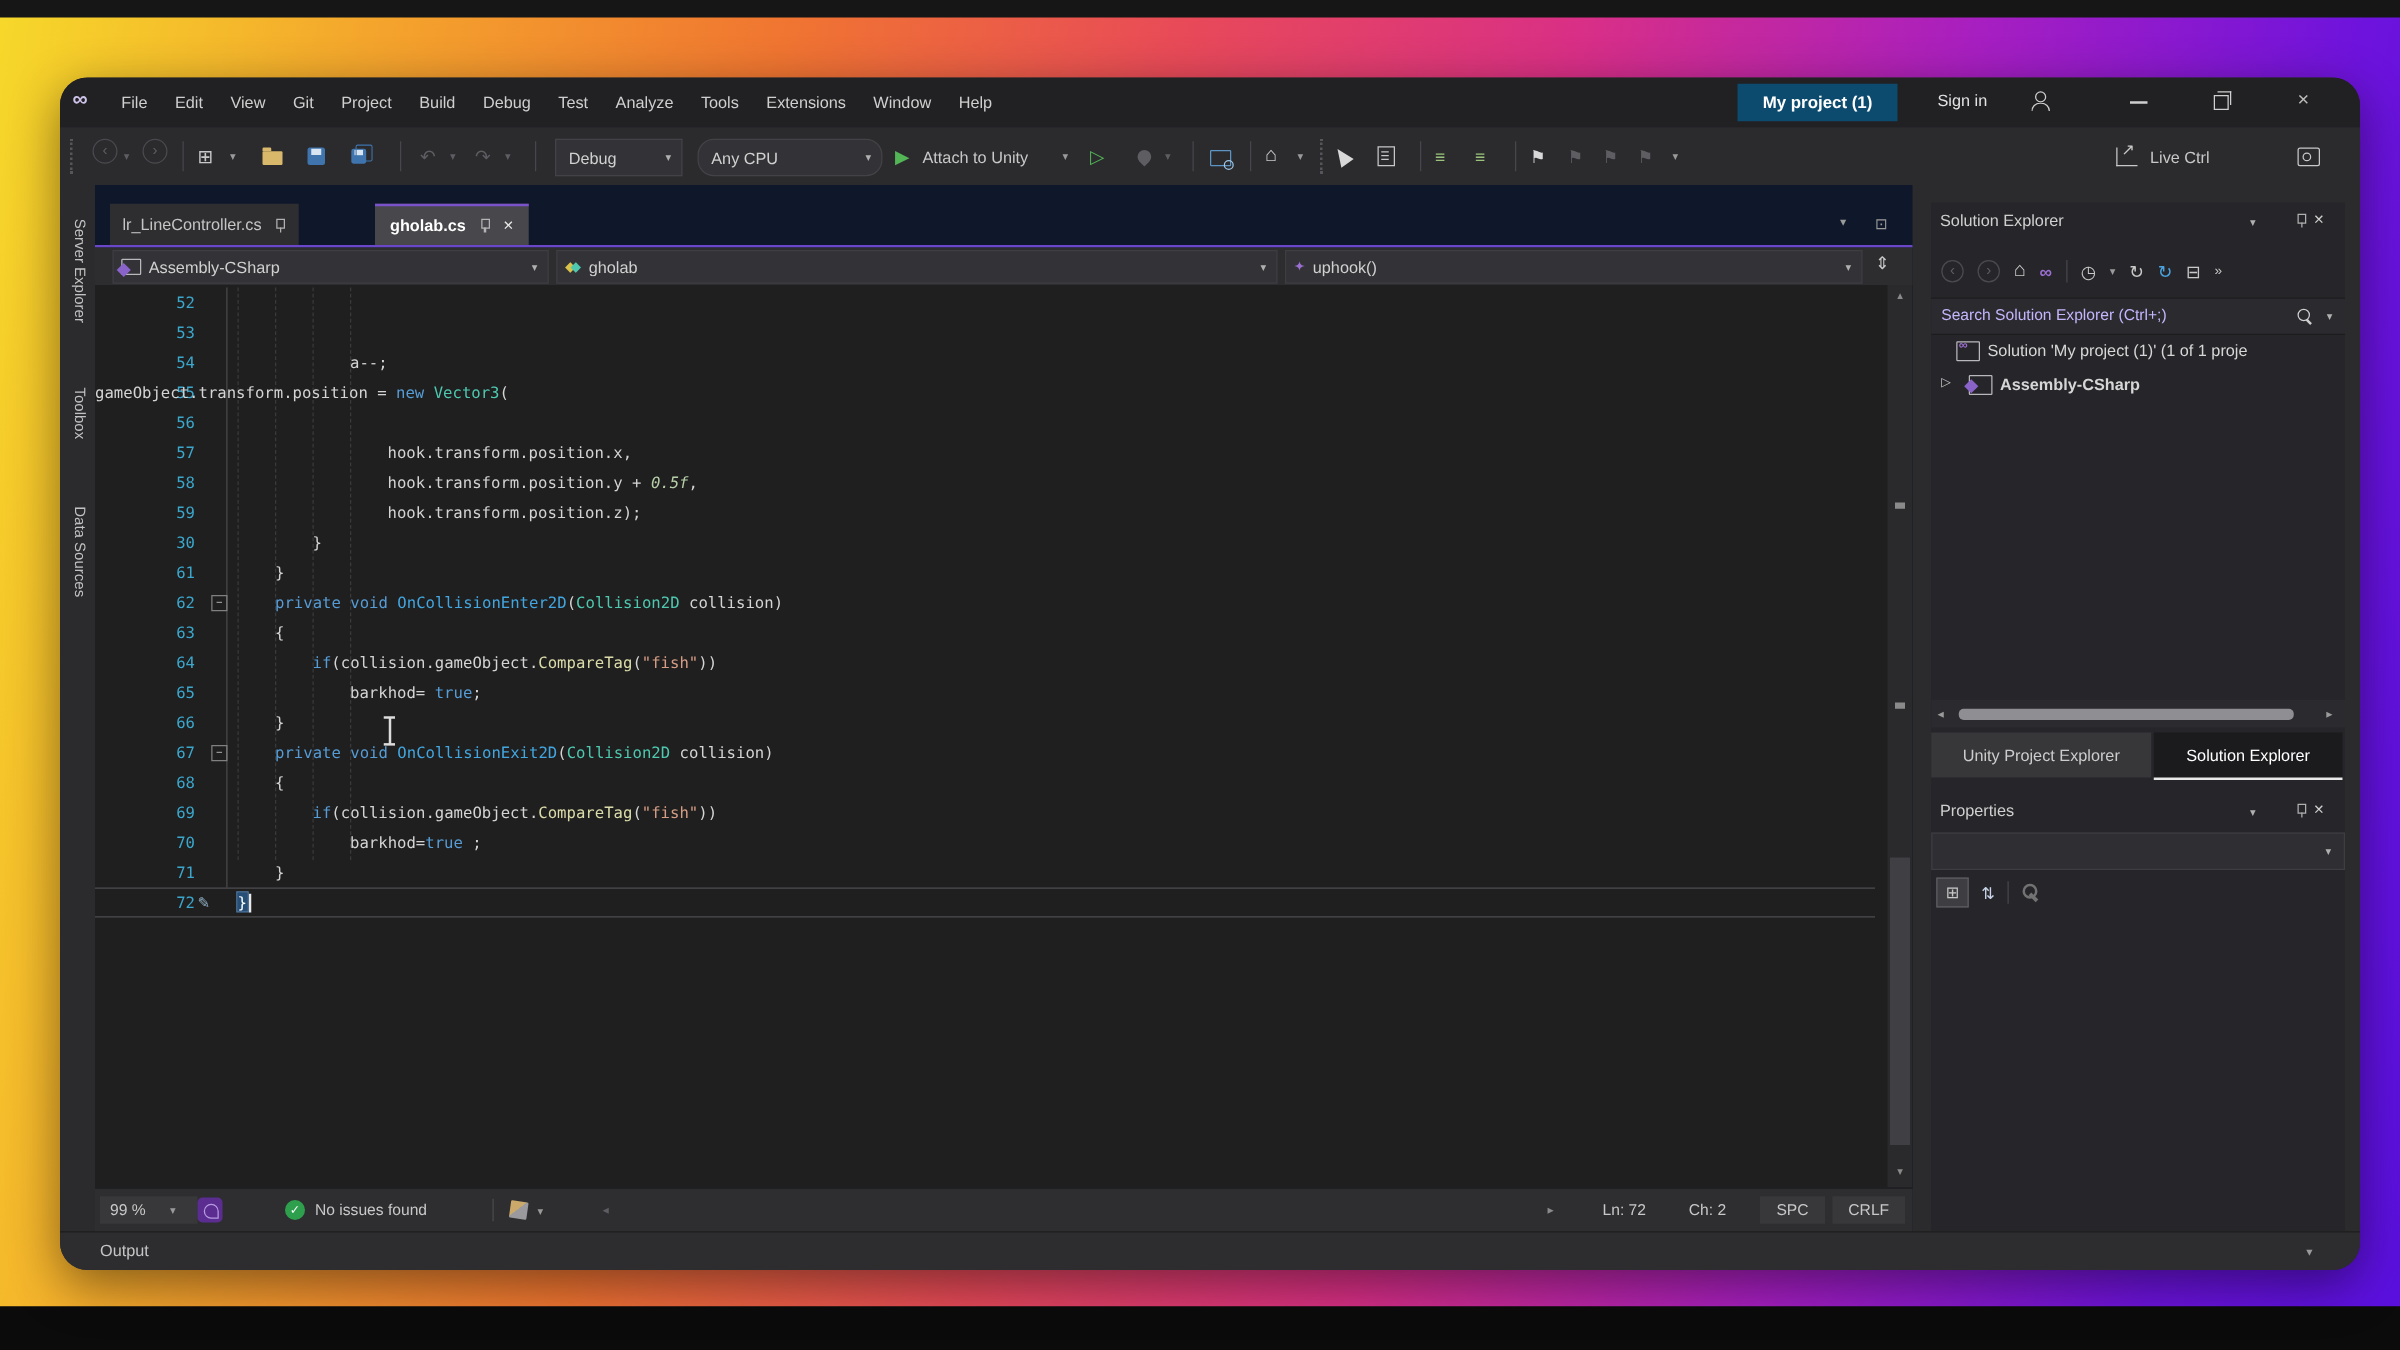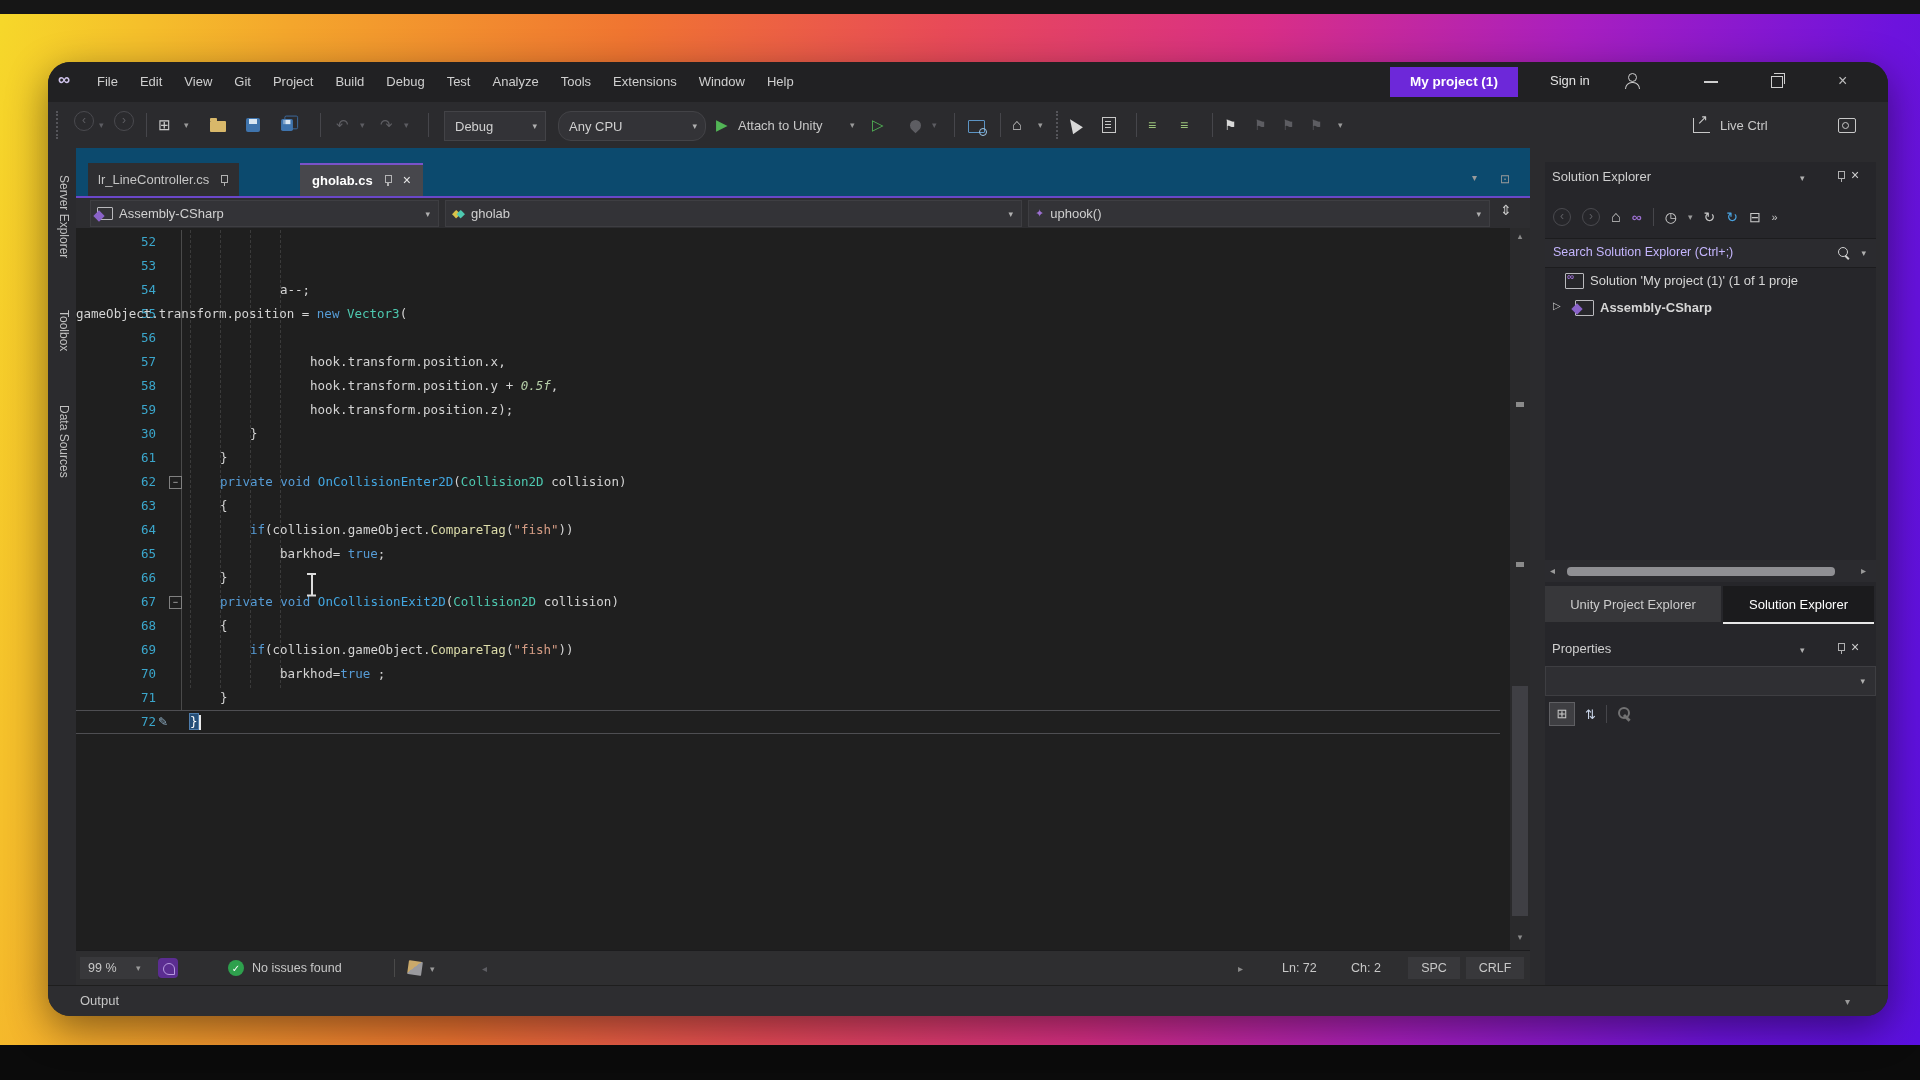--- a/index.html
+++ b/index.html
@@ -12,21 +12,21 @@
     border-radius:22px;overflow:hidden;box-shadow:0 12px 40px rgba(0,0,0,.45);}
   
   .titlebar{position:absolute;left:0;top:0;width:1840px;height:40px;background:#212123;}
   .vslogo{position:absolute;left:10px;top:8px;font-size:17px;font-weight:bold;color:#cfc3ea;}
   .menubar{position:absolute;left:38px;top:0;height:40px;display:flex;align-items:center;}
   .mi{padding:0 11px;font-size:13px;color:#cfcfcf;line-height:40px;cursor:default;}
   .searchbox{position:absolute;left:982px;top:7px;width:320px;height:26px;background:#48484b;border-radius:2px;}
   .searchbox .ph{position:absolute;left:12px;top:5px;font-size:13px;color:#9d9d9d;}
   .mag{position:absolute;right:12px;top:6px;width:9px;height:9px;border:1.5px solid #b8b8b8;border-radius:50%;}
   .mag::after{content:"";position:absolute;left:8px;top:8px;width:6px;height:1.5px;background:#b8b8b8;transform:rotate(45deg);transform-origin:0 0;}
-  .account{position:absolute;left:1342px;top:5px;width:128px;height:30px;background:#6d28d9;
+  .account{position:absolute;left:1342px;top:5px;width:128px;height:30px;background:#0c4a6e;
     color:#fff;font-size:13.5px;font-weight:bold;text-align:center;line-height:30px;}
   .signin{position:absolute;left:1502px;top:11px;font-size:13px;color:#e3e3e3;}
   .person{position:absolute;left:1576px;top:11px;width:16px;height:16px;}
   .person::before{content:"";position:absolute;left:4px;top:0;width:7px;height:7px;border:1.5px solid #cfcfcf;border-radius:50%;}
   .person::after{content:"";position:absolute;left:1px;top:9px;width:13px;height:6px;border:1.5px solid #cfcfcf;border-bottom:none;border-radius:7px 7px 0 0;}
   .winbtn{position:absolute;top:10px;width:30px;height:20px;}
   .minbar{position:absolute;left:8px;top:9px;width:14px;height:2px;background:#cfcfcf;}
   .restorebox{position:absolute;left:9px;top:4px;width:10px;height:10px;border:1.5px solid #cfcfcf;}
   .restorebox::before{content:"";position:absolute;left:2px;top:-4px;width:10px;height:10px;border:1.5px solid #cfcfcf;border-left:none;border-bottom:none;}
   .closex{position:absolute;left:8px;top:0px;font-size:16px;color:#bdbdbd;}
@@ -59,21 +59,21 @@
   .fmt{font-size:14px;color:#9ac27a;}
   .bmk{font-size:14px;}
   .lsicon{width:16px;height:14px;border-left:1.5px solid #c8c8c8;border-bottom:1.5px solid #c8c8c8;position:relative;}
   .lsicon::after{content:"\2197";position:absolute;left:3px;top:-6px;font-size:13px;color:#c8c8c8;}
   .fbicon{width:16px;height:13px;border:1.5px solid #c8c8c8;border-radius:2px;position:relative;}
   .fbicon::after{content:"";position:absolute;left:3px;top:3px;width:5px;height:5px;border:1.5px solid #c8c8c8;border-radius:50%;}
   
   .leftstrip{position:absolute;left:0;top:86px;width:28px;height:837px;background:#2b2b2e;}
   .vtab{position:absolute;left:23px;transform:rotate(90deg);transform-origin:0 0;
     font-size:12px;color:#c2c2c2;white-space:nowrap;}
-  .editorcol{position:absolute;left:28px;top:86px;width:1454px;height:837px;background:#0c4a6e;}
+  .editorcol{position:absolute;left:28px;top:86px;width:1454px;height:837px;background:#0f172a;}
   
   .dtab{position:absolute;top:15px;height:33px;display:flex;align-items:center;font-size:13px;}
   .dtab.inactive{background:#2e2e31;color:#c5c5c5;}
   .dtab.active{background:#47474c;color:#ffffff;font-weight:bold;border-top:2.5px solid #7a52c9;height:30.5px;}
   .pinic{width:10px;height:12px;position:relative;margin-left:10px;opacity:.85;}
   .pinic::before{content:"";position:absolute;left:2px;top:1px;width:5px;height:6px;border:1.5px solid #c8c8c8;}
   .pinic::after{content:"";position:absolute;left:4.5px;top:8px;width:1.5px;height:4px;background:#c8c8c8;}
   .tabx{margin-left:10px;font-size:14px;color:#e8e8e8;font-weight:normal;}
   .tabrowic{position:absolute;top:24px;font-size:10px;color:#9a9a9a;}
   .purpleline{position:absolute;left:0;top:48px;width:1454px;height:2px;background:#6a47c9;}

